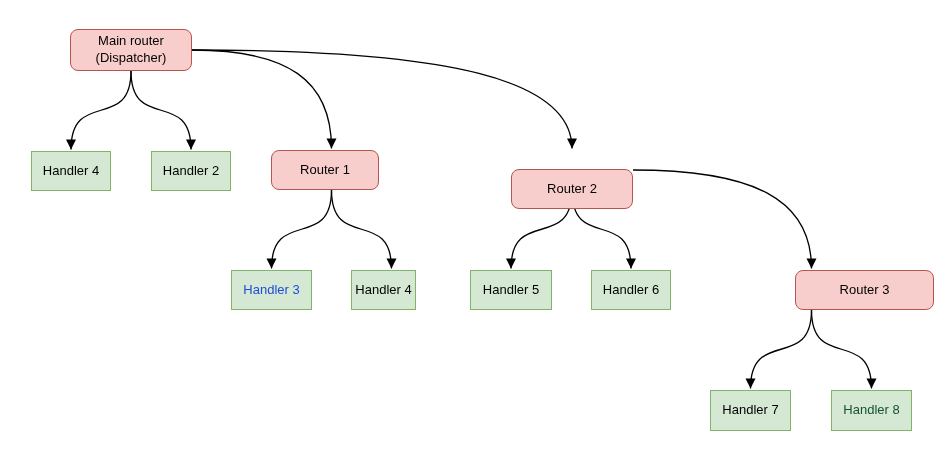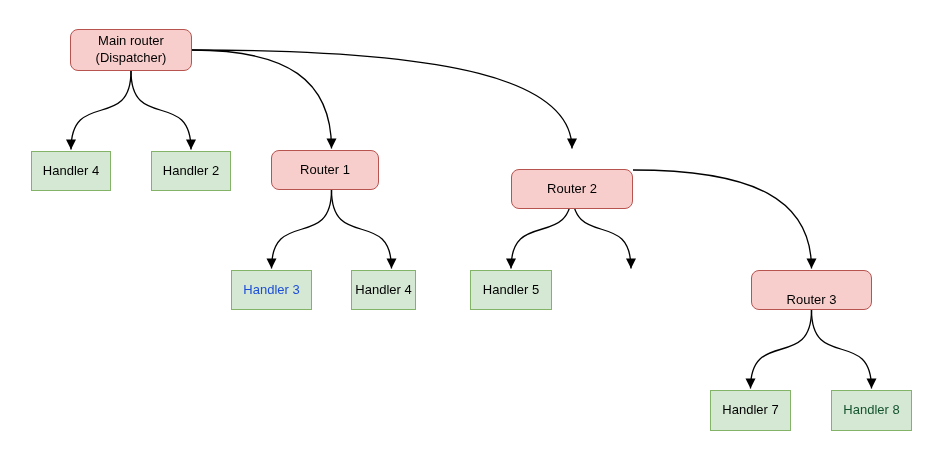--- a/index.html
+++ b/index.html
@@ -95,21 +95,24 @@
       </div>
       <div class="node handler" style="left: 231px; top: 270px; width: 81px; height: 40px; color: #1d4ed8;">
         <span class="label">Handler 3</span>
       </div>
       <div class="node handler" style="left: 351px; top: 270px; width: 65px; height: 40px; color: rgb(0, 0, 0);">
         <span class="label">Handler 4</span>
       </div>
       <div class="node handler" style="left: 470px; top: 270px; width: 82px; height: 40px; color: rgb(0, 0, 0);">
         <span class="label">Handler 5</span>
       </div>
-      <div class="node router" style="left: 751px; top: 270px; width: 121px; height: 40px; color: rgb(0, 0, 0); align-items: flex-end;">
+      <div class="node handler" style="left: 591px; top: 270px; width: 80px; height: 40px; color: rgb(0, 0, 0);">
+        <span class="label">Handler 6</span>
+      </div>
+      <div class="node router" style="left: 795px; top: 270px; width: 139px; height: 40px; color: rgb(0, 0, 0);">
         <span class="label">Router 3</span>
       </div>
       <div class="node handler" style="left: 710px; top: 390px; width: 81px; height: 41px; color: rgb(0, 0, 0);">
         <span class="label">Handler 7</span>
       </div>
       <div class="node handler" style="left: 831px; top: 390px; width: 81px; height: 41px; color: #14532d;">
         <span class="label">Handler 8</span>
       </div>
     </div>
 </div>

